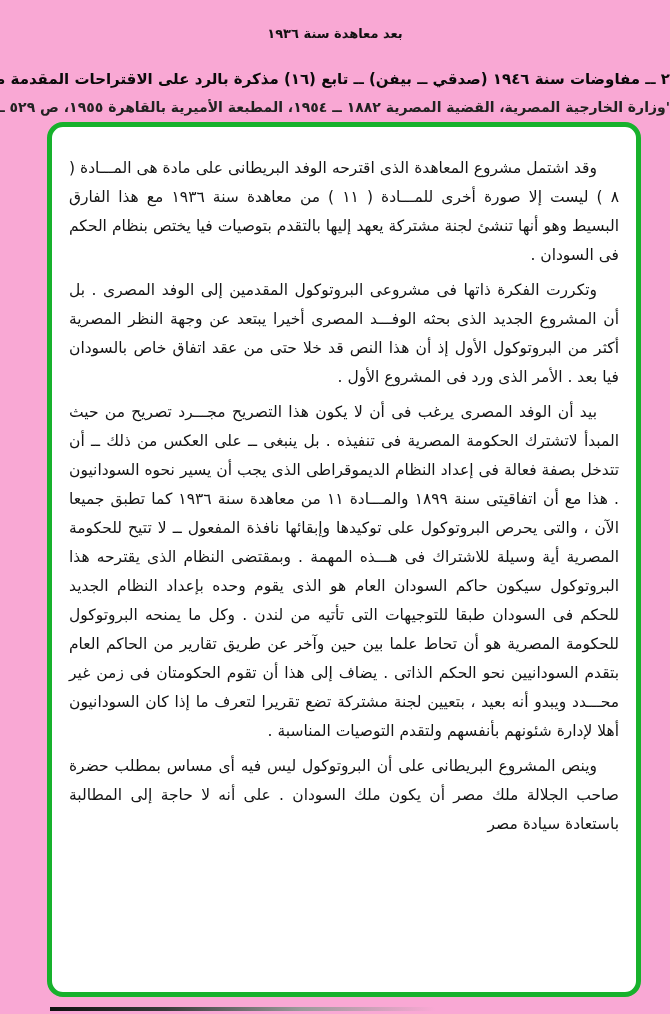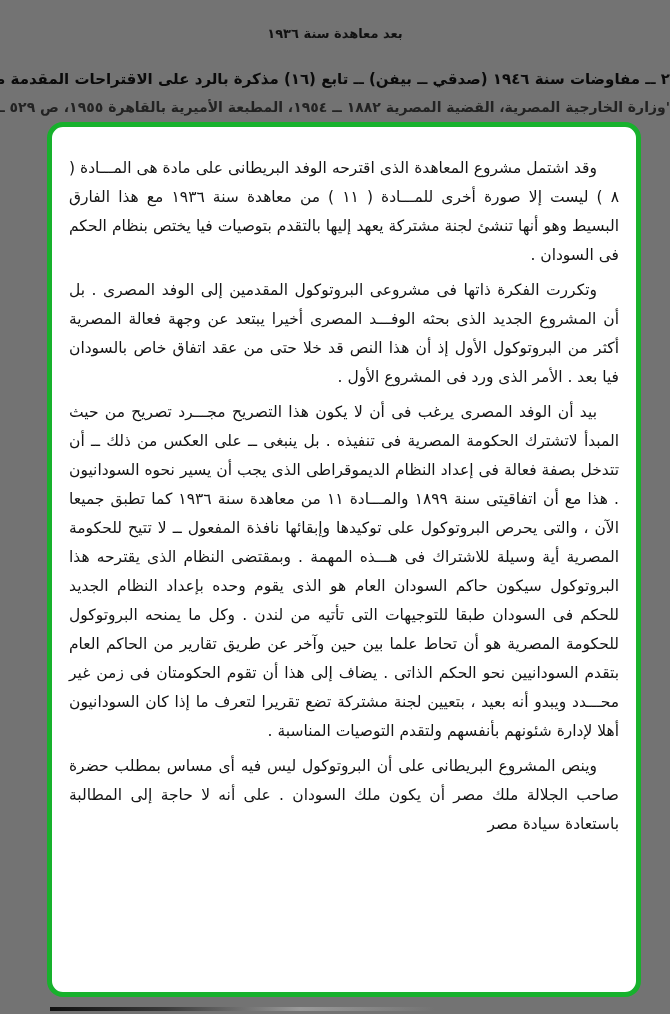--- a/index.html
+++ b/index.html
@@ -5,21 +5,21 @@
   html, body {
     margin: 0;
     padding: 0;
     background: #ffffff;
     font-family: "DejaVu Sans", sans-serif;
   }
   .page {
     position: relative;
     width: 670px;
     height: 1014px;
-    background: #737373;
+    background: #f9a8d4;
     overflow: hidden;
     direction: rtl;
   }
   .hdr-title {
     position: absolute;
     top: 26px;
     left: 0;
     width: 100%;
     text-align: center;
     font-weight: bold;
@@ -85,20 +85,20 @@
 <div class="page">
 
   <div class="hdr-title">بعد معاهدة سنة ١٩٣٦</div>
 
   <div class="hdr-heading">٢ ــ مفاوضات سنة ١٩٤٦ (صدقي ــ بيفن) ــ تابع (١٦) مذكرة بالرد على الاقتراحات المقدمة من الوفد البريطاني</div>
 
   <div class="hdr-source">'وزارة الخارجية المصرية، القضية المصرية ١٨٨٢ ــ ١٩٥٤، المطبعة الأميرية بالقاهرة ١٩٥٥، ص ٥٢٩ ــ ٥٣٢'</div>
 
   <div class="highlight-box" style="border-color: rgb(23, 177, 44);">
     <p>وقد اشتمل مشروع المعاهدة الذى اقترحه الوفد البريطانى على مادة هى المـــادة ( ٨ ) ليست إلا صورة أخرى للمـــادة ( ١١ ) من معاهدة سنة ١٩٣٦ مع هذا الفارق البسيط وهو أنها تنشئ لجنة مشتركة يعهد إليها بالتقدم بتوصيات فيا يختص بنظام الحكم فى السودان .</p>
-    <p>وتكررت الفكرة ذاتها فى مشروعى البروتوكول المقدمين إلى الوفد المصرى . بل أن المشروع الجديد الذى بحثه الوفـــد المصرى أخيرا يبتعد عن وجهة فعالة المصرية أكثر من البروتوكول الأول إذ أن هذا النص قد خلا حتى من عقد اتفاق خاص بالسودان فيا بعد . الأمر الذى ورد فى المشروع الأول .</p>
+    <p>وتكررت الفكرة ذاتها فى مشروعى البروتوكول المقدمين إلى الوفد المصرى . بل أن المشروع الجديد الذى بحثه الوفـــد المصرى أخيرا يبتعد عن وجهة النظر المصرية أكثر من البروتوكول الأول إذ أن هذا النص قد خلا حتى من عقد اتفاق خاص بالسودان فيا بعد . الأمر الذى ورد فى المشروع الأول .</p>
     <p>بيد أن الوفد المصرى يرغب فى أن لا يكون هذا التصريح مجـــرد تصريح من حيث المبدأ لاتشترك الحكومة المصرية فى تنفيذه . بل ينبغى ــ على العكس من ذلك ــ أن تتدخل بصفة فعالة فى إعداد النظام الديموقراطى الذى يجب أن يسير نحوه السودانيون . هذا مع أن اتفاقيتى سنة ١٨٩٩ والمـــادة ١١ من معاهدة سنة ١٩٣٦ كما تطبق جميعا الآن ، والتى يحرص البروتوكول على توكيدها وإبقائها نافذة المفعول ــ لا تتيح للحكومة المصرية أية وسيلة للاشتراك فى هـــذه المهمة . وبمقتضى النظام الذى يقترحه هذا البروتوكول سيكون حاكم السودان العام هو الذى يقوم وحده بإعداد النظام الجديد للحكم فى السودان طبقا للتوجيهات التى تأتيه من لندن . وكل ما يمنحه البروتوكول للحكومة المصرية هو أن تحاط علما بين حين وآخر عن طريق تقارير من الحاكم العام بتقدم السودانيين نحو الحكم الذاتى . يضاف إلى هذا أن تقوم الحكومتان فى زمن غير محـــدد ويبدو أنه بعيد ، بتعيين لجنة مشتركة تضع تقريرا لتعرف ما إذا كان السودانيون أهلا لإدارة شئونهم بأنفسهم ولتقدم التوصيات المناسبة .</p>
     <p>وينص المشروع البريطانى على أن البروتوكول ليس فيه أى مساس بمطلب حضرة صاحب الجلالة ملك مصر أن يكون ملك السودان . على أنه لا حاجة إلى المطالبة باستعادة سيادة مصر</p>
   </div>
 
   <div class="scan-artifact"></div>
 
 </div>
 
 </body></html>

